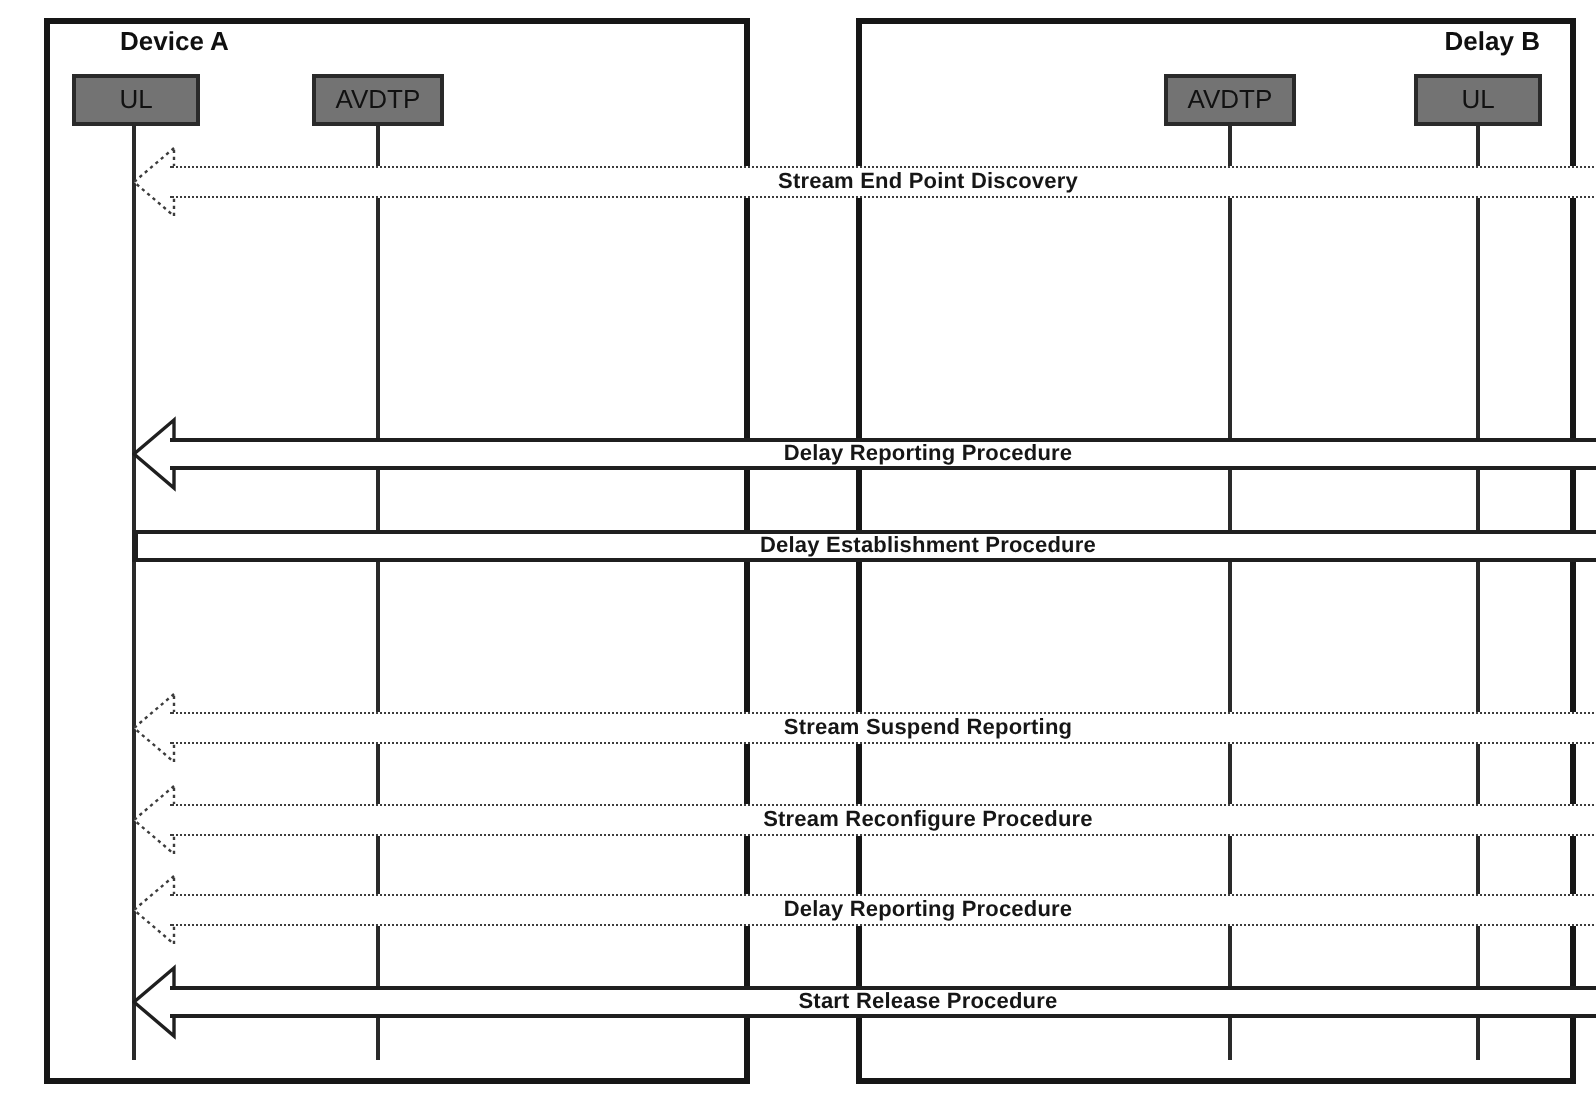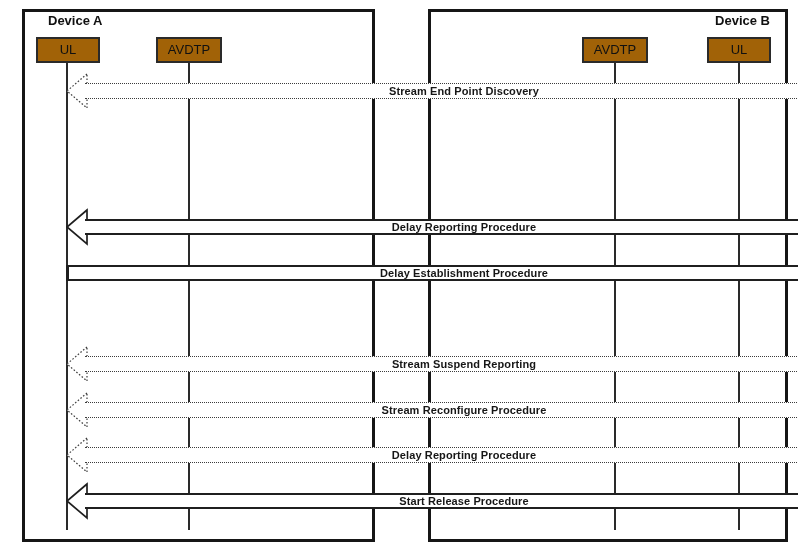--- a/index.html
+++ b/index.html
@@ -10,34 +10,34 @@
   
   .device{
     position:absolute;top:9px;height:533px;box-sizing:border-box;
     border:3px solid #161616;background:#fff;z-index:0;
   }
   .device-a{left:22px;width:353px;}
   .device-b{left:428px;width:360px;}
   .dlabel{
     position:absolute;top:13px;font-size:13px;font-weight:bold;color:#101010;z-index:4;
   }
-  .label-a{left:24px;padding-left:24px;}
+  .label-a{left:36px;padding-left:24px;}
   .label-b{right:28px;}
   
   .lifeline{
     position:absolute;top:62px;height:468px;width:2px;background:#2a2a2a;z-index:1;
   }
   .ll-ul-a{left:66px;}
   .ll-avdtp-a{left:188px;}
   .ll-avdtp-b{left:614px;}
   .ll-ul-b{left:738px;}
   
   .comp{
     position:absolute;top:37px;height:26px;box-sizing:border-box;
-    border:2px solid #2a2a2a;background:#a16207;z-index:4;
+    border:2px solid #2a2a2a;background:#737373;z-index:4;
     text-align:center;line-height:22px;font-size:13px;color:#111;
   }
   .c-ul-a{left:36px;width:64px;}
   .c-avdtp-a{left:156px;width:66px;}
   .c-avdtp-b{left:582px;width:66px;}
   .c-ul-b{left:707px;width:64px;}
   
   .arrow{position:absolute;left:66px;width:796px;height:38px;z-index:3;}
   .head{position:absolute;top:0;width:22px;height:38px;z-index:1;display:block;}
   .hl{left:0;}
@@ -59,21 +59,21 @@
   }
 </style>
 </head>
 <body>
 
 <div class="canvas">
 
   <div class="device device-a"></div>
   <div class="device device-b"></div>
   <div class="dlabel label-a">Device A</div>
-  <div class="dlabel label-b">Device B</div>
+  <div class="dlabel label-b">Delay B</div>
 
   <div class="lifeline ll-ul-a"></div>
   <div class="lifeline ll-avdtp-a"></div>
   <div class="lifeline ll-avdtp-b"></div>
   <div class="lifeline ll-ul-b"></div>
 
   <div class="comp c-ul-a">UL</div>
   <div class="comp c-avdtp-a">AVDTP</div>
   <div class="comp c-avdtp-b">AVDTP</div>
   <div class="comp c-ul-b">UL</div>

